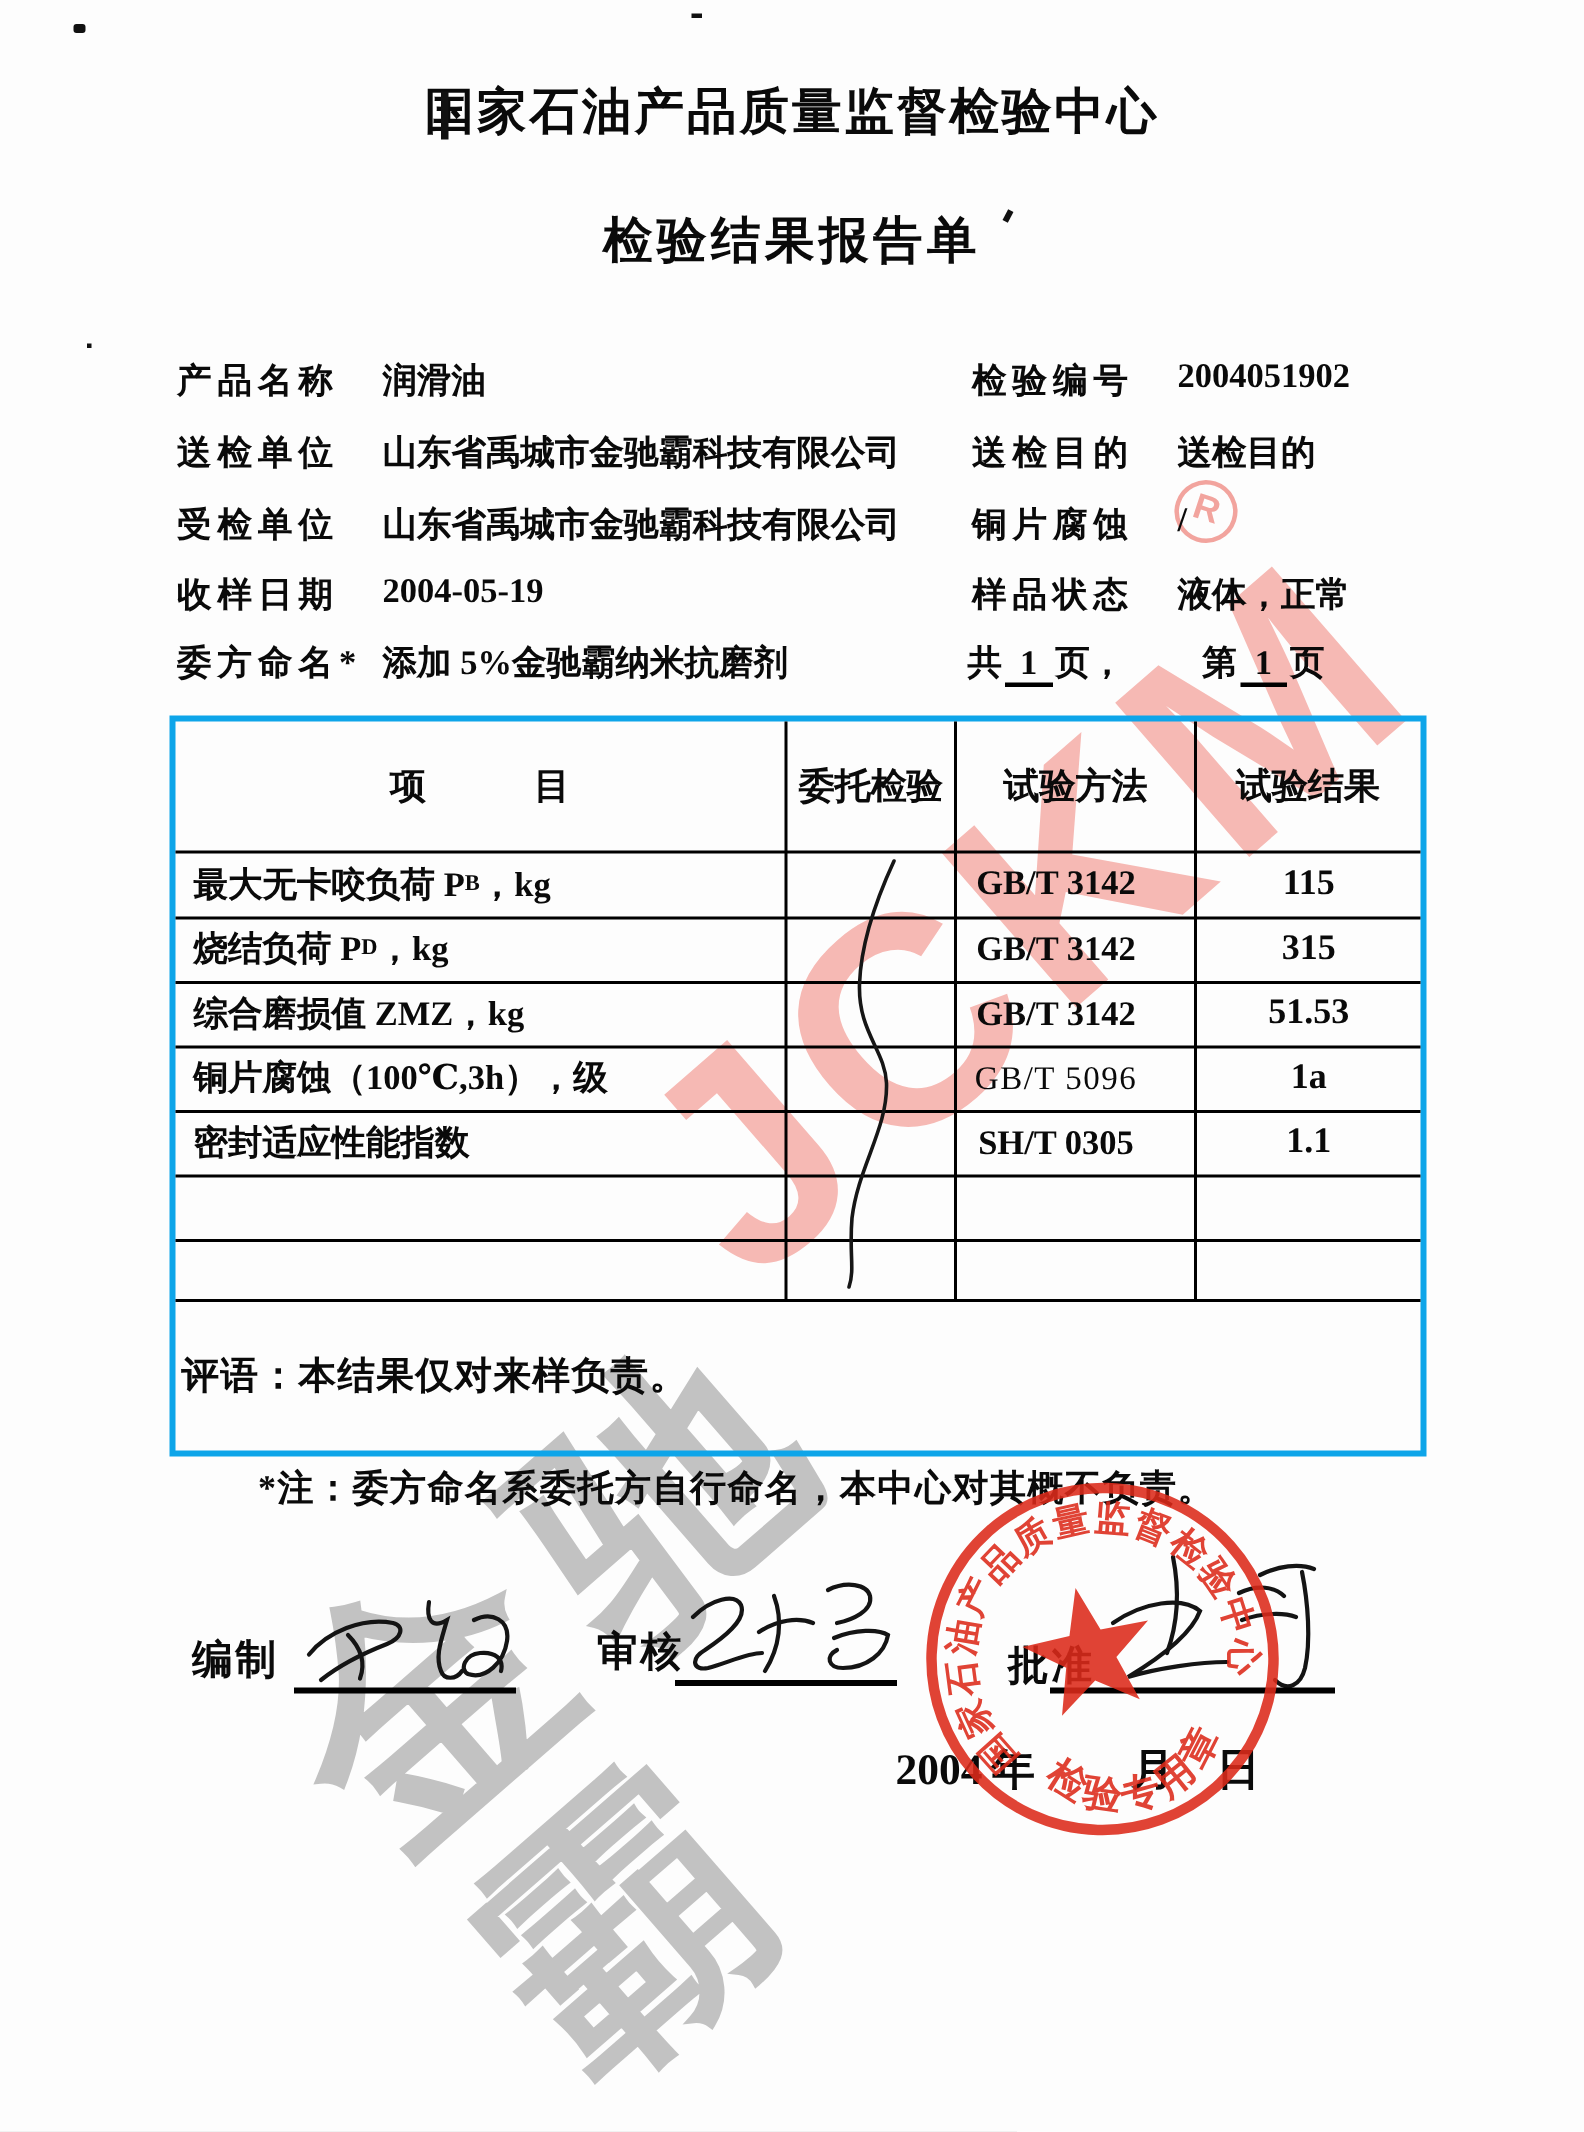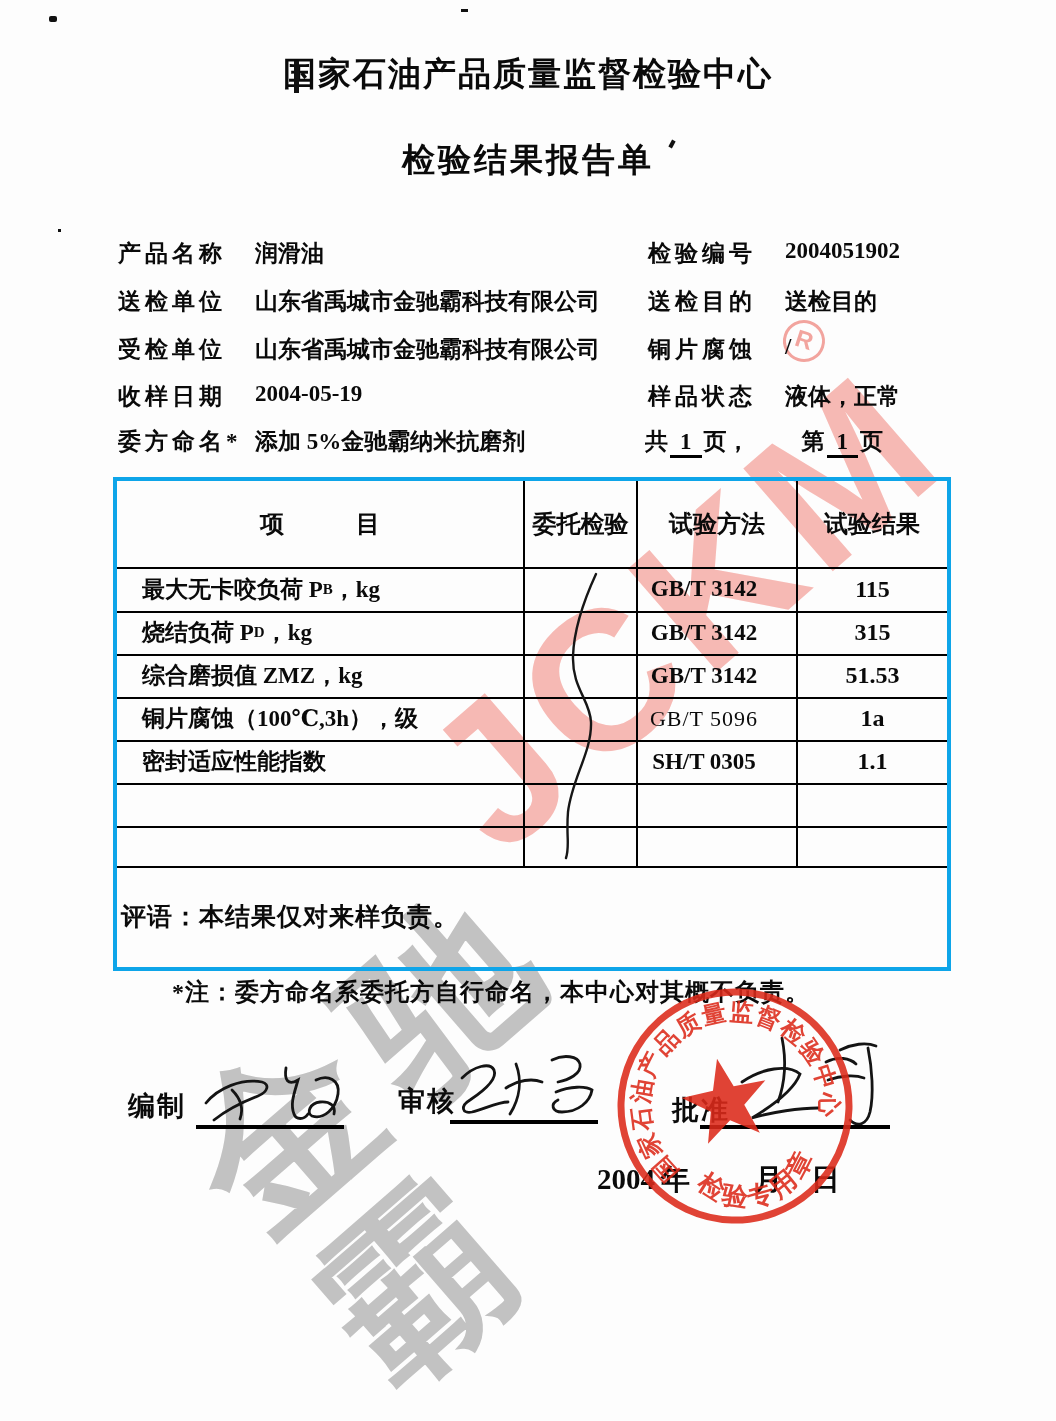--- a/index.html
+++ b/index.html
@@ -40,21 +40,21 @@
   .tbl{position:absolute;left:113px;top:477px;width:830px;height:486px;
     border:4px solid #0ea5e9;z-index:1;}
   .vline{position:absolute;top:0;height:385px;width:2px;background:#000;}
   .hline{position:absolute;left:0;right:0;height:2px;background:#000;}
   .cell{position:absolute;display:flex;align-items:center;font-weight:bold;white-space:nowrap;}
   .th{justify-content:center;font-size:24px;}
   .th-item{left:0;top:0;width:406px;height:86px;white-space:pre;}
   .th-ind{left:408px;top:0;width:111px;height:86px;}
   .th-met{left:521px;top:0;width:158px;height:86px;}
   .th-res{left:681px;top:0;width:148px;height:86px;}
-  .c-item{left:0;width:406px;padding-left:25px;font-size:23px;box-sizing:border-box;}
+  .c-item{left:0;width:406px;padding-left:12px;font-size:23px;box-sizing:border-box;}
   .c-met{left:508px;width:158px;justify-content:center;font-size:23px;}
   .c-res{left:681px;width:149px;justify-content:center;font-size:24px;}
   .row0{top:86px;height:44px}.row1{top:130px;height:43px}.row2{top:173px;height:43px}
   .row3{top:216px;height:43px}.row4{top:259px;height:43px}.row5{top:302px;height:43px}
   .met-light{font-weight:normal;font-size:22px;letter-spacing:1px;}
   sub{font-size:15px;font-weight:bold;}
   .remark{left:0;top:385px;width:830px;height:101px;padding-left:4px;font-size:25px;box-sizing:border-box;letter-spacing:1px;}
   
   .footnote{position:absolute;left:172px;top:976px;font-size:24px;font-weight:bold;letter-spacing:1px;z-index:1;white-space:nowrap;}
   .sig-label{position:absolute;font-size:27px;font-weight:bold;letter-spacing:2px;z-index:1;}

